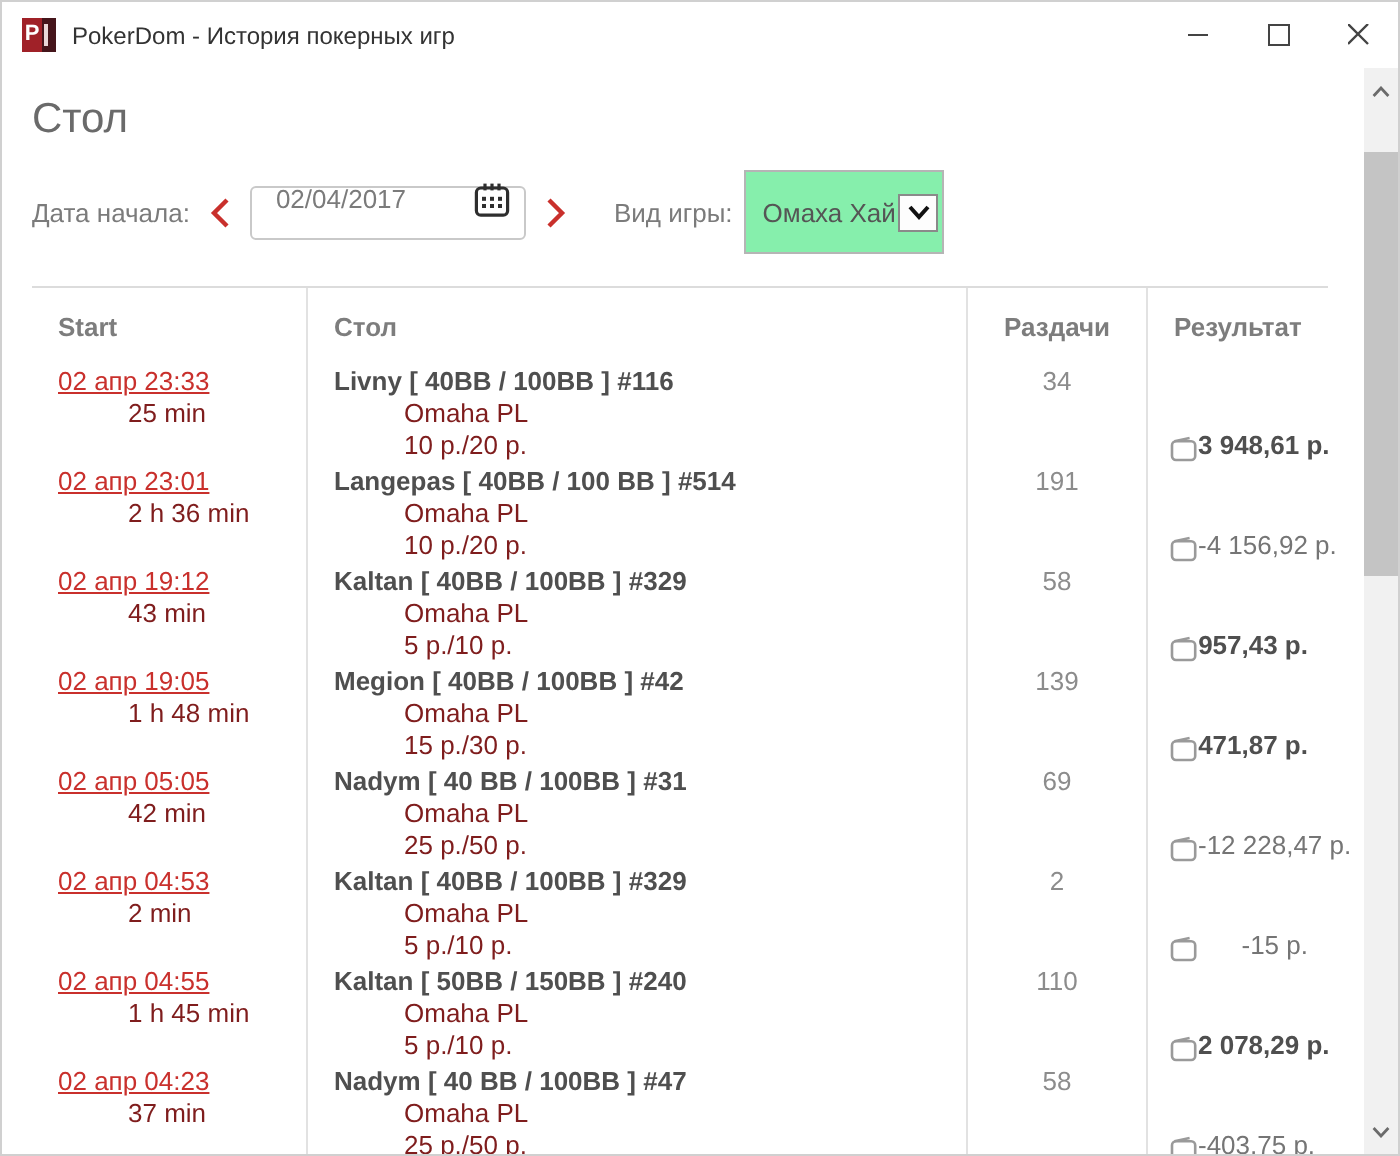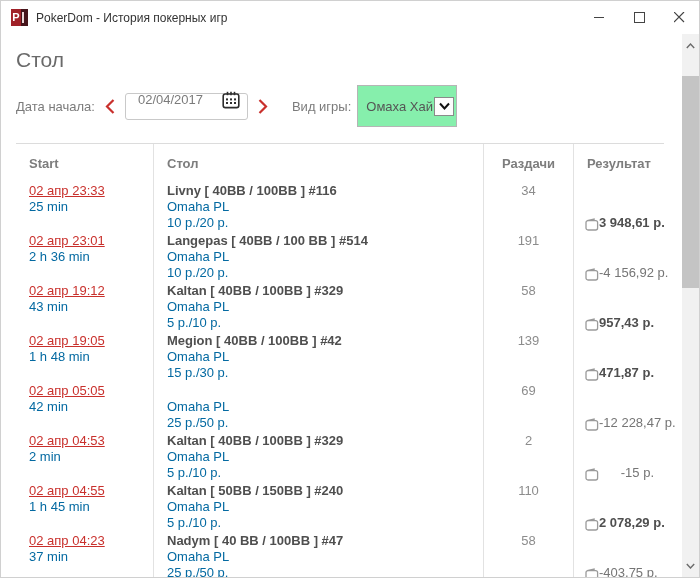--- a/index.html
+++ b/index.html
@@ -32,21 +32,21 @@
   .sb-thumb{ position:absolute; top:42px; left:0; width:17px; height:212px; background:#c4c4c4; }
 
   
   .content{ position:absolute; top:33px; left:0; right:17px; bottom:0; padding-left:15px; overflow:hidden; }
   h1.page-title{ margin-top:14px; font-size:21px; font-weight:400; color:#6a6a6a; }
 
   .filters{ display:flex; align-items:center; margin-top:13px; }
   .flabel{ font-size:13px; color:#7b7b7b; }
   .chev-btn{ background:none; border:none; padding:0 9px; display:flex; align-items:center; cursor:pointer; }
   .date-box{
-    width:123px; height:27px; border:1px solid #c9c9c9; border-radius:3px; background:#fff;
+    width:138px; height:27px; border:1px solid #c9c9c9; border-radius:3px; background:#fff;
     display:flex; align-items:center; justify-content:space-between; padding:0 7px 13px 12px;
   }
   .date-box .date-val{ font-size:13px; color:#7b7b7b; }
   .gt-label{ margin-left:14px; }
   .select-box{
     margin-left:6px; width:100px; height:42px; border:1px solid #b5b5b5; background:#86efac;
     display:flex; align-items:center; justify-content:space-between; padding-left:8px;
   }
   .select-box .sel-val{ font-size:13px; color:#555; }
   .select-arrow{
@@ -58,21 +58,21 @@
 
   
   .table{ margin-right:18px; font-size:13px; }
   .t-row{ display:grid; grid-template-columns:137px 330px 90px 1fr; }
   .t-cell{ padding-left:13px; line-height:16px; }
   .t-row .c2,.t-row .c3,.t-row .c4{ border-left:1px solid #e2e2e2; }
   .t-head .t-cell{ padding-top:12px; padding-bottom:11px; font-weight:bold; color:#7d7d7d; }
   .t-head .c3{ text-align:center; padding-left:0; }
   .t-body .t-row .t-cell{ padding-bottom:2px; height:50px; }
   .start-link{ color:var(--accent,#c9302c); text-decoration:underline; cursor:pointer; }
-  .sub{ color:#0369a1; }
+  .sub{ color:#7f1d1d;margin-left:35px; }
   .tbl-name{ color:#4f4f4f; font-weight:bold; }
   .c3.hands{ text-align:center; padding-left:0; color:#8c8c8c; }
   .c4.result{ display:flex; align-items:flex-end; padding-left:11px; }
   .wallet{ flex:0 0 auto; margin-top:2px; }
   .amount{ flex:1; text-align:right; padding-right:10px; white-space:nowrap; }
   .amount.pos{ color:#4f4f4f; font-weight:bold; }
   .amount.neg{ color:#757575; font-weight:400; }
 </style>
 </head>
 <body>
@@ -236,21 +236,21 @@
       <span class="amount pos">471,87 р.</span>
     </div>
   </div>
 
   <div class="t-row">
     <div class="t-cell c1">
       <span class="start-link">02 апр 05:05</span><br>
       <span class="sub">42 min</span>
     </div>
     <div class="t-cell c2">
-      <br>
+      <span class="tbl-name">Nadym [ 40 BB / 100BB ] #31</span><br>
       <span class="sub">Omaha PL</span><br>
       <span class="sub">25 р./50 р.</span>
     </div>
     <div class="t-cell c3 hands">69</div>
     <div class="t-cell c4 result">
       <svg class="wallet" width="14" height="13" viewBox="0 0 14 13">
         <rect x="1" y="2.6" width="11.6" height="9.4" rx="2" fill="none" stroke="#9a9a9a" stroke-width="1.3"></rect>
         <path d="M2.2 2.6 L9.8 1" fill="none" stroke="#9a9a9a" stroke-width="1.3"></path>
       </svg>
       <span class="amount neg">-12 228,47 р.</span>

